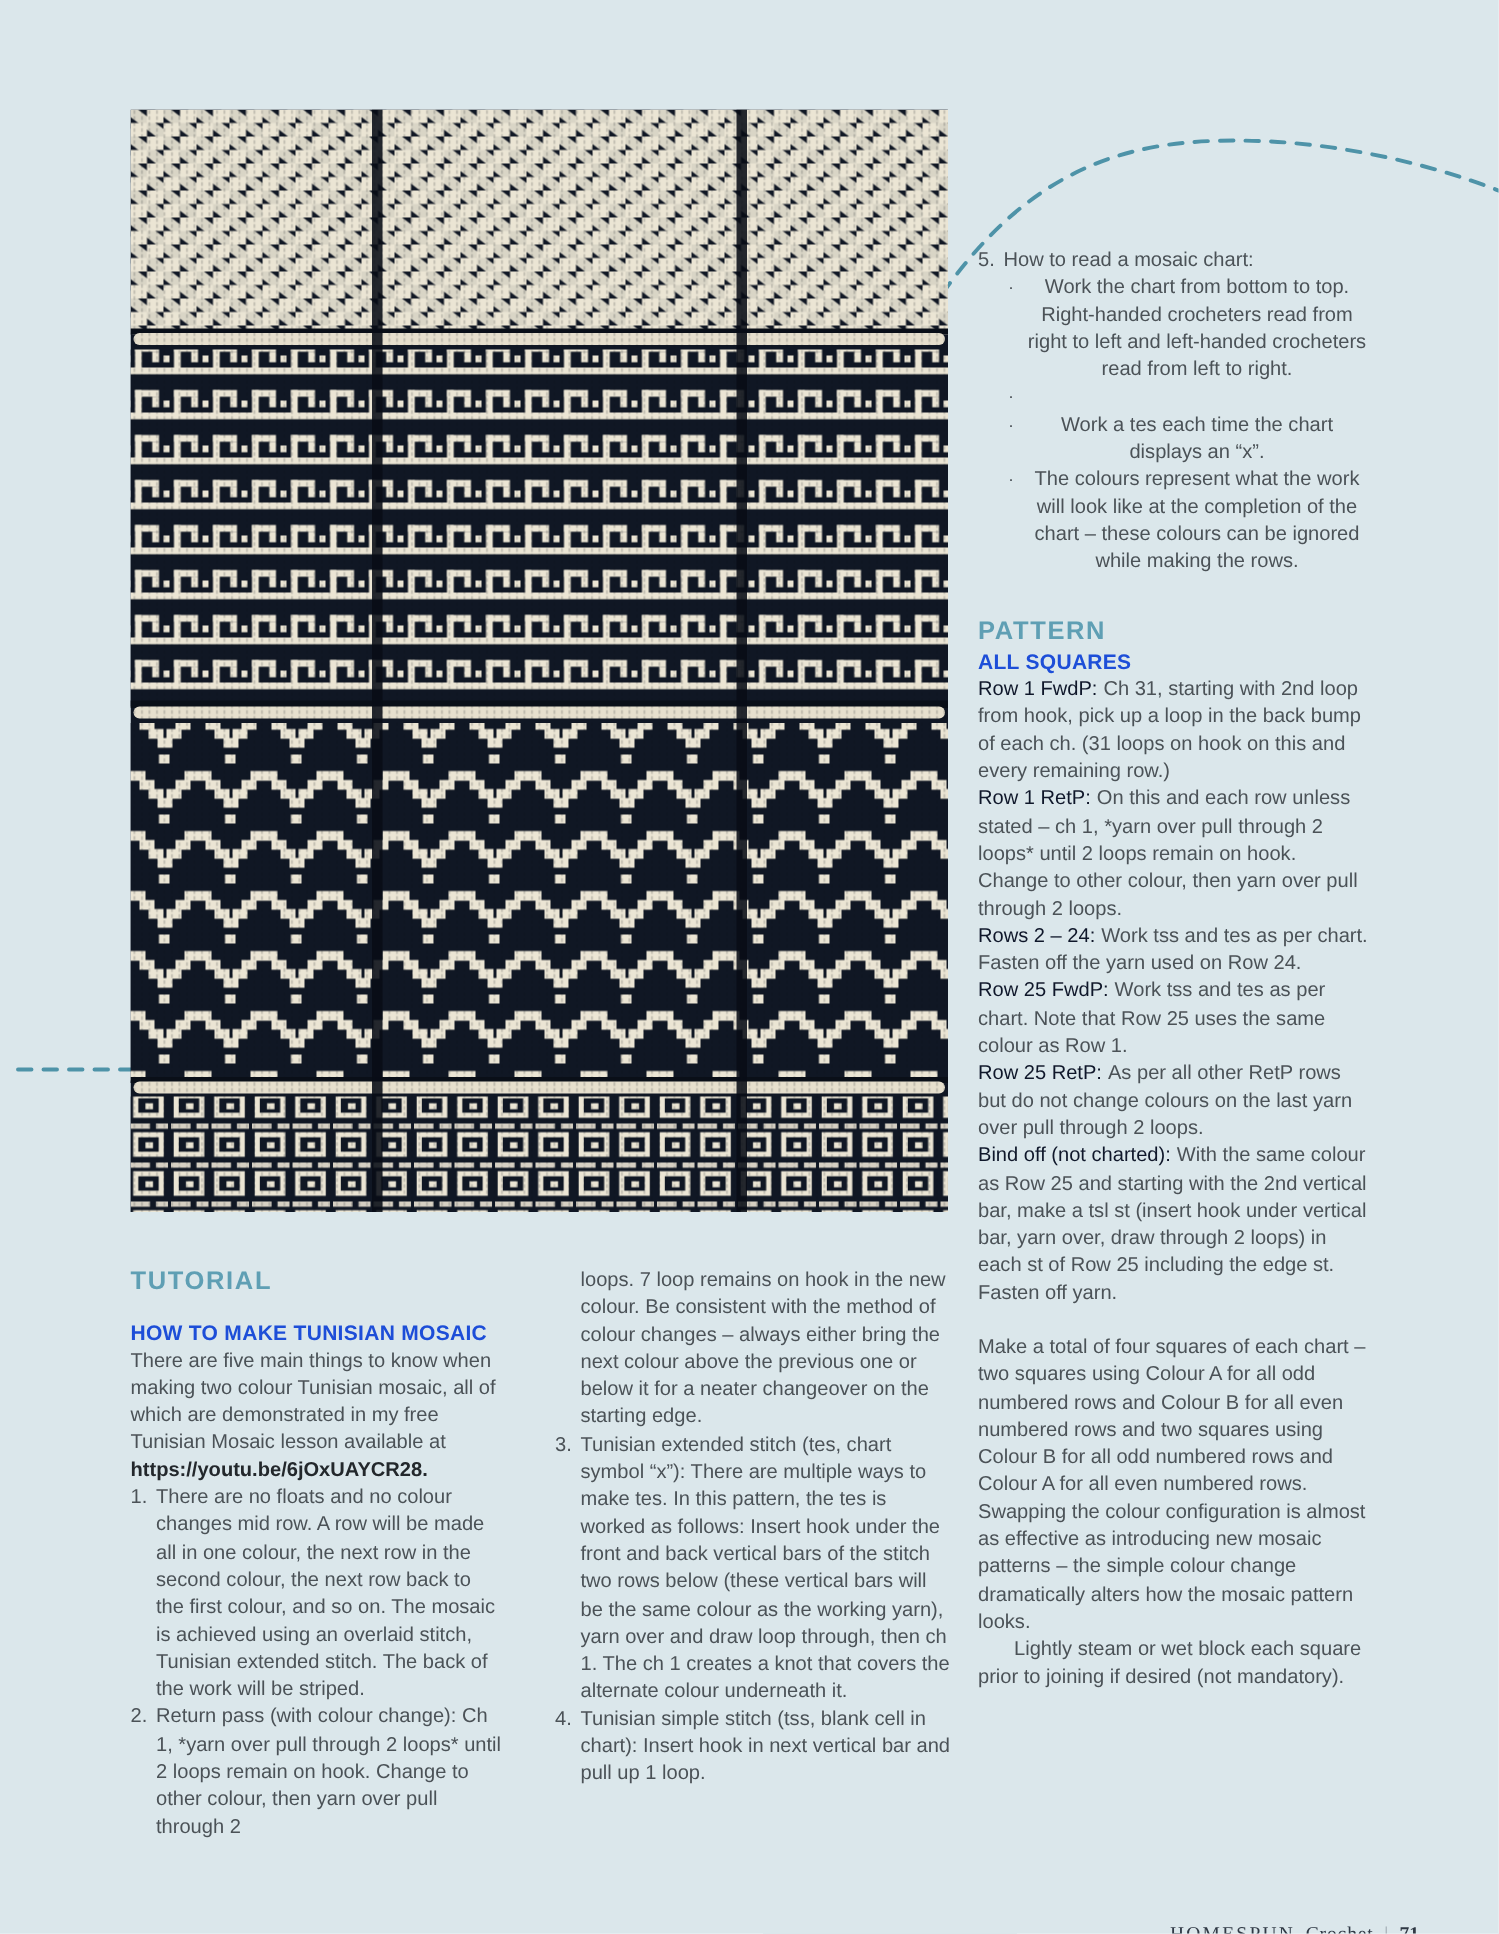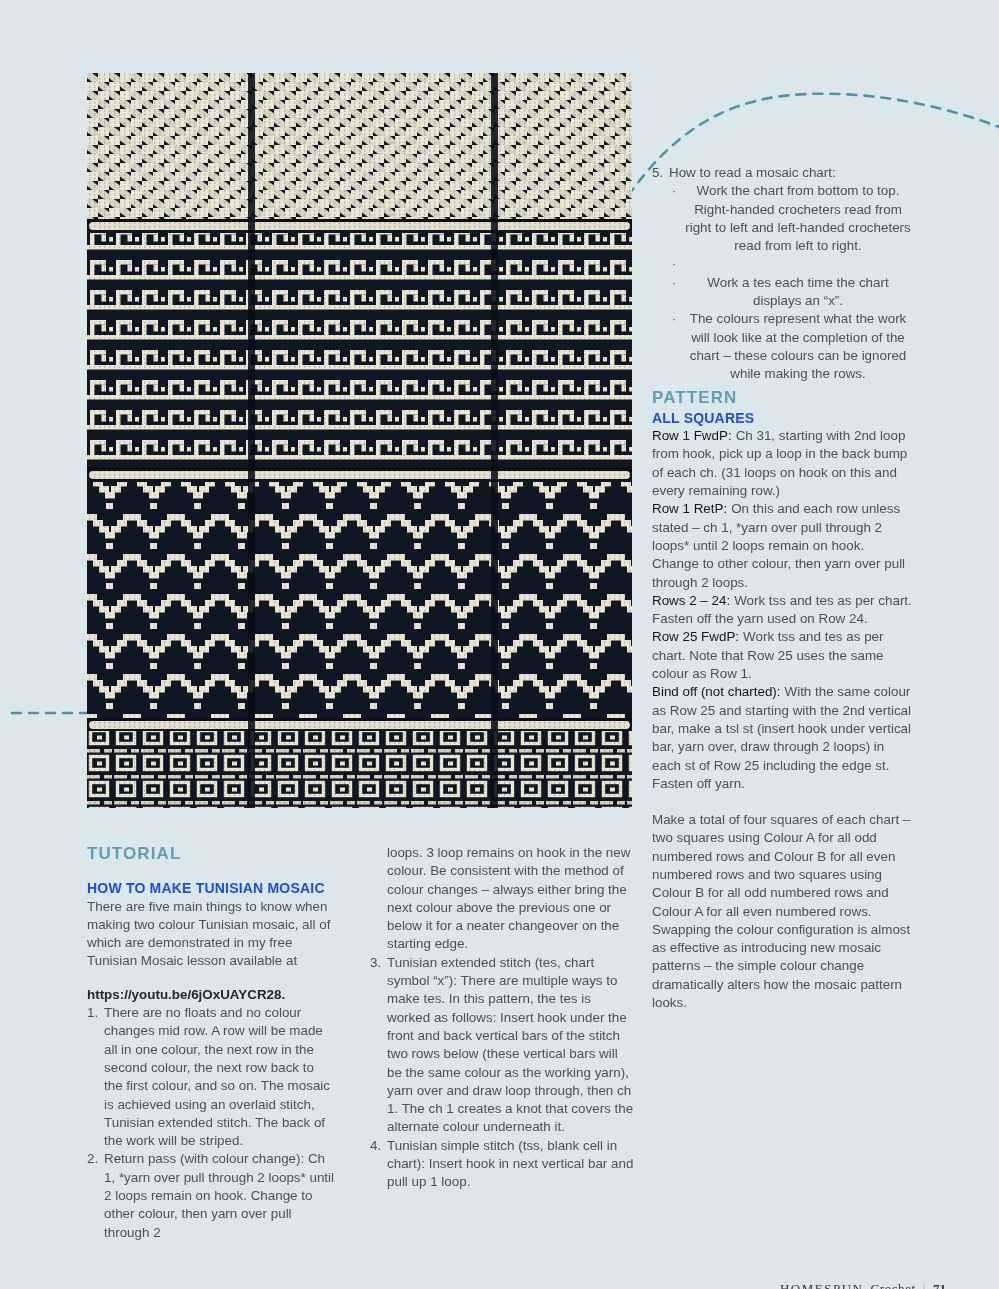--- a/index.html
+++ b/index.html
@@ -23,33 +23,33 @@
   .teal-heading{
     font-size:17px;font-weight:bold;color:#5f9fb4;
     letter-spacing:1.1px;margin:0 0 16px 0;
   }
   .subhead{
     font-size:14px;font-weight:bold;color:#1d4ed8;
     letter-spacing:.2px;margin:0 0 4px 0;
   }
   p{margin:0;}
   .lead{color:#0f172a;font-weight:normal;margin-right:4px;}
-  .bold-url{color:#23282c;font-weight:bold;margin-top:15px;}
+  .bold-url{color:#23282c;font-weight:bold;}
   
   .li{display:flex;}
   .li .num{flex:0 0 17px;}
   .li .txt{flex:1;}
   .bullets{margin-top:0;}
   .bullet{display:flex;padding-left:20px;}
   .bullet .dot{flex:0 0 12px;font-size:12px;}
   .bullet .txt{flex:1;text-align:center;}
   .indent-first{text-indent:24px;}
   .gap{height:18px;}
   
-  .pattern-head{margin-top:5px;margin-bottom:2px;}
+  .pattern-head{margin-top:28px;margin-bottom:2px;}
   
   .footer{
     position:absolute;right:53px;top:1241px;
     font-family:"Liberation Serif", serif;
     font-size:13px;color:#2f3844;letter-spacing:.6px;
     display:flex;align-items:center;gap:7px;margin-top:40px;
   }
   .footer .mag{letter-spacing:1.5px;}
   .footer .div{color:#9aa6ad;font-weight:normal;}
   .footer .pg{font-weight:bold;letter-spacing:0;}
@@ -157,45 +157,47 @@
       </div>
     </div>
 
     <h2 class="teal-heading pattern-head">PATTERN</h2>
     <h3 class="subhead" style="margin-bottom:0;">ALL SQUARES</h3>
 
     <p><b class="lead">Row 1 FwdP:</b><span>Ch 31, starting with 2nd loop from hook, pick up a loop in the back bump of each ch. (31 loops on hook on this and every remaining row.)</span></p>
     <p><b class="lead">Row 1 RetP:</b><span>On this and each row unless stated – ch 1, *yarn over pull through 2 loops* until 2 loops remain on hook. Change to other colour, then yarn over pull through 2 loops.</span></p>
     <p><b class="lead">Rows 2 – 24:</b><span>Work tss and tes as per chart. Fasten off the yarn used on Row 24.</span></p>
     <p><b class="lead">Row 25 FwdP:</b><span>Work tss and tes as per chart. Note that Row 25 uses the same colour as Row 1.</span></p>
+    <p><b class="lead">Row 25 RetP:</b><span>As per all other RetP rows but do not change colours on the last yarn over pull through 2 loops.</span></p>
     <p><b class="lead">Bind off (not charted):</b><span>With the same colour as Row 25 and starting with the 2nd vertical bar, make a tsl st (insert hook under vertical bar, yarn over, draw through 2 loops) in each st of Row 25 including the edge st. Fasten off yarn.</span></p>
 
     <div class="gap"></div>
     <p>Make a total of four squares of each chart – two squares using Colour A for all odd numbered rows and Colour B for all even numbered rows and two squares using Colour B for all odd numbered rows and Colour A for all even numbered rows. Swapping the colour configuration is almost as effective as introducing new mosaic patterns – the simple colour change dramatically alters how the mosaic pattern looks.</p>
+    <p class="indent-first">Lightly steam or wet block each square prior to joining if desired (not mandatory).</p>
   </div>
 
   <div class="col col1">
     <h2 class="teal-heading">TUTORIAL</h2>
     <h3 class="subhead" style="margin-bottom:0;">HOW TO MAKE TUNISIAN MOSAIC</h3>
     <p>There are five main things to know when making two colour Tunisian mosaic, all of which are demonstrated in my free Tunisian Mosaic lesson available at</p>
     <p class="bold-url">https://youtu.be/6jOxUAYCR28.</p>
     <div class="li">
       <span class="num">1.</span>
       <span class="txt">There are no floats and no colour changes mid row. A row will be made all in one colour, the next row in the second colour, the next row back to the first colour, and so on. The mosaic is achieved using an overlaid stitch, Tunisian extended stitch. The back of the work will be striped.</span>
     </div>
     <div class="li">
       <span class="num">2.</span>
       <span class="txt">Return pass (with colour change): Ch 1, *yarn over pull through 2 loops* until 2 loops remain on hook. Change to other colour, then yarn over pull through 2</span>
     </div>
   </div>
 
   <div class="col col2">
     <div class="li">
       <span class="num"></span>
-      <span class="txt">loops. 3 loop remains on hook in the new colour. Be consistent with the method of colour changes – always either bring the next colour above the previous one or below it for a neater changeover on the starting edge.</span>
+      <span class="txt">loops. 7 loop remains on hook in the new colour. Be consistent with the method of colour changes – always either bring the next colour above the previous one or below it for a neater changeover on the starting edge.</span>
     </div>
     <div class="li">
       <span class="num">3.</span>
       <span class="txt">Tunisian extended stitch (tes, chart symbol “x”): There are multiple ways to make tes. In this pattern, the tes is worked as follows: Insert hook under the front and back vertical bars of the stitch two rows below (these vertical bars will be the same colour as the working yarn), yarn over and draw loop through, then ch 1. The ch 1 creates a knot that covers the alternate colour underneath it.</span>
     </div>
     <div class="li">
       <span class="num">4.</span>
       <span class="txt">Tunisian simple stitch (tss, blank cell in chart): Insert hook in next vertical bar and pull up 1 loop.</span>
     </div>
   </div>

